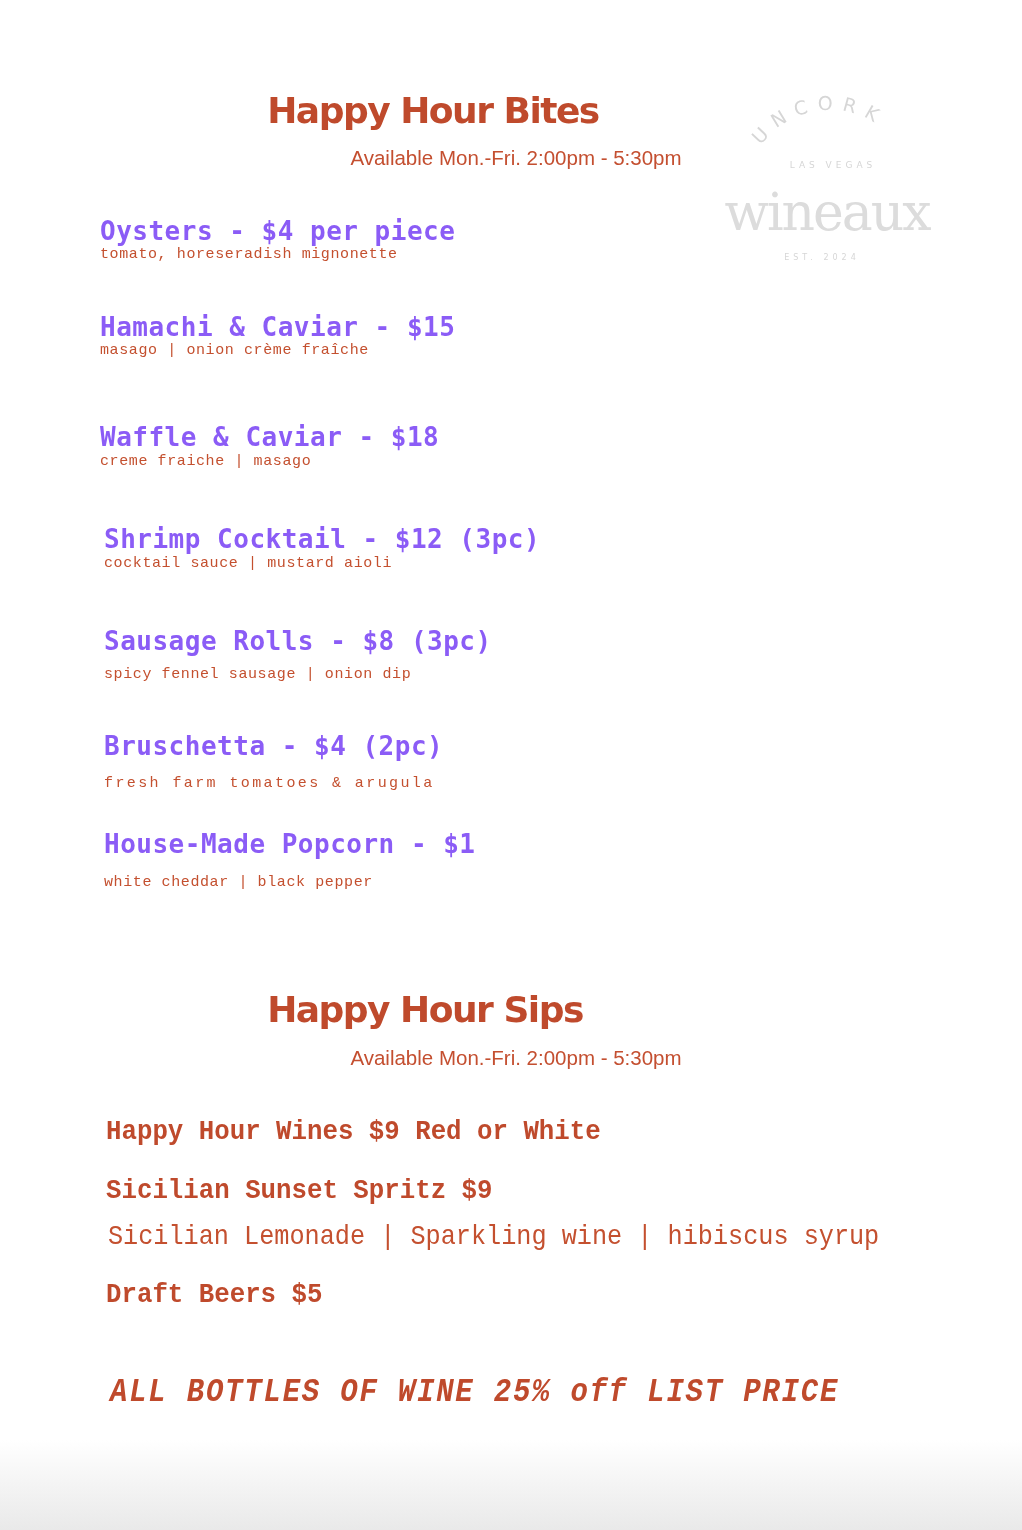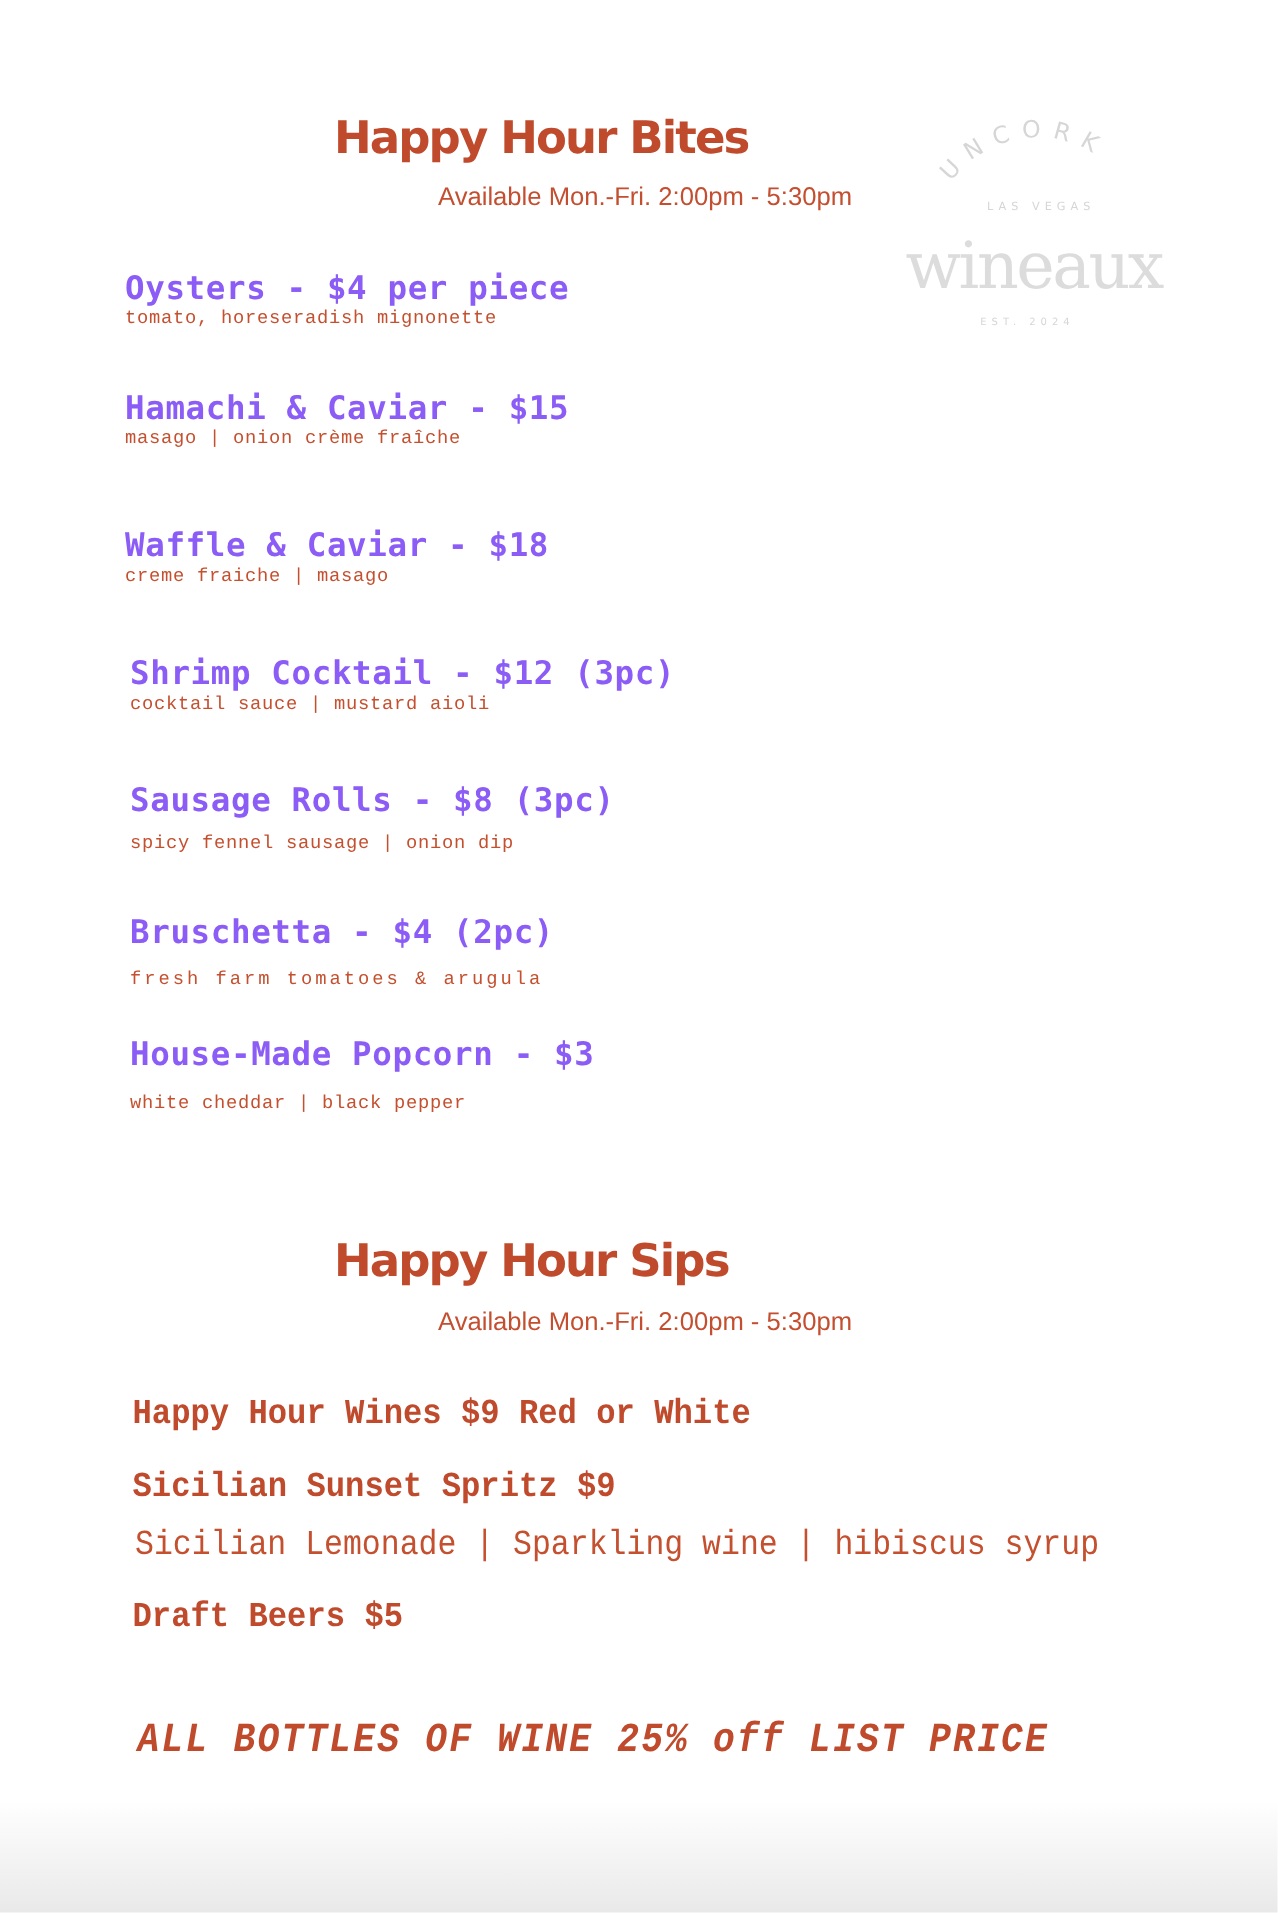--- a/index.html
+++ b/index.html
@@ -76,21 +76,21 @@
 
   <div class="abs name" style="left:104px; top:524px;">Shrimp Cocktail - $12 (3pc)</div>
   <div class="abs desc" style="left:104px; top:555px;">cocktail sauce | mustard aioli</div>
 
   <div class="abs name" style="left:104px; top:626px;">Sausage Rolls - $8 (3pc)</div>
   <div class="abs desc" style="left:104px; top:666px;">spicy fennel sausage | onion dip</div>
 
   <div class="abs name" style="left:104px; top:731px;">Bruschetta - $4 (2pc)</div>
   <div class="abs desc" style="left:104px; top:775px; letter-spacing:2.4px;">fresh farm tomatoes &amp; arugula</div>
 
-  <div class="abs name" style="left:104px; top:829px;">House-Made Popcorn - $3</div>
+  <div class="abs name" style="left:104px; top:829px;">House-Made Popcorn - $1</div>
   <div class="abs desc" style="left:104px; top:874px;">white cheddar | black pepper</div>
 </div>
 
 <div class="abs title" style="top:989px; left:-8px;">Happy Hour Sips</div>
 <div class="abs avail" style="top:1046px;">Available Mon.-Fri. 2:00pm - 5:30pm</div>
 
 <div>
   <div class="abs sip-name" style="left:106px; top:1116px;">Happy Hour Wines $9 Red or White</div>
   <div class="abs sip-name" style="left:106px; top:1175px;">Sicilian Sunset Spritz $9</div>
   <div class="abs sip-desc" style="left:108px; top:1221px;">Sicilian Lemonade | Sparkling wine | hibiscus syrup</div>

